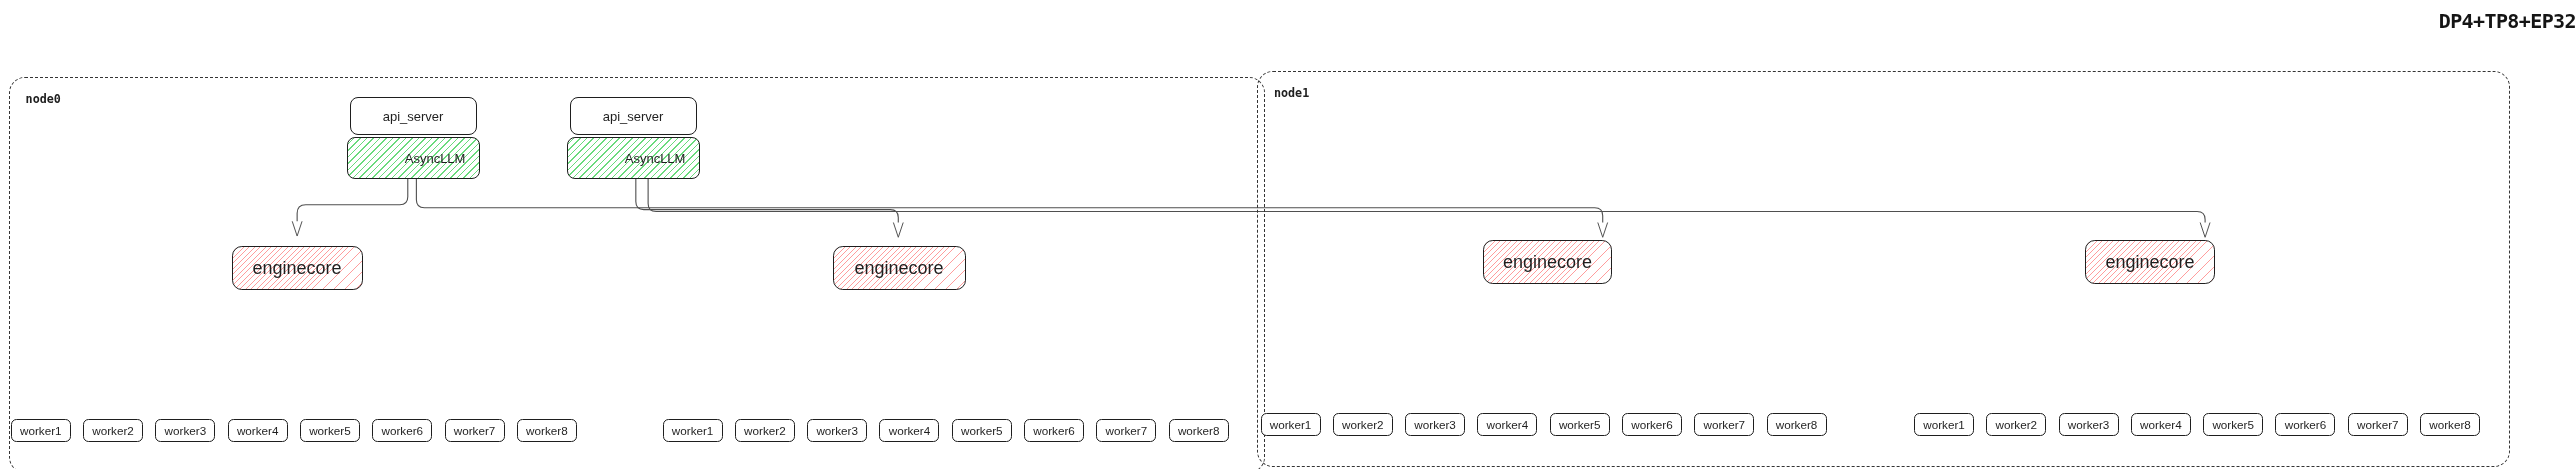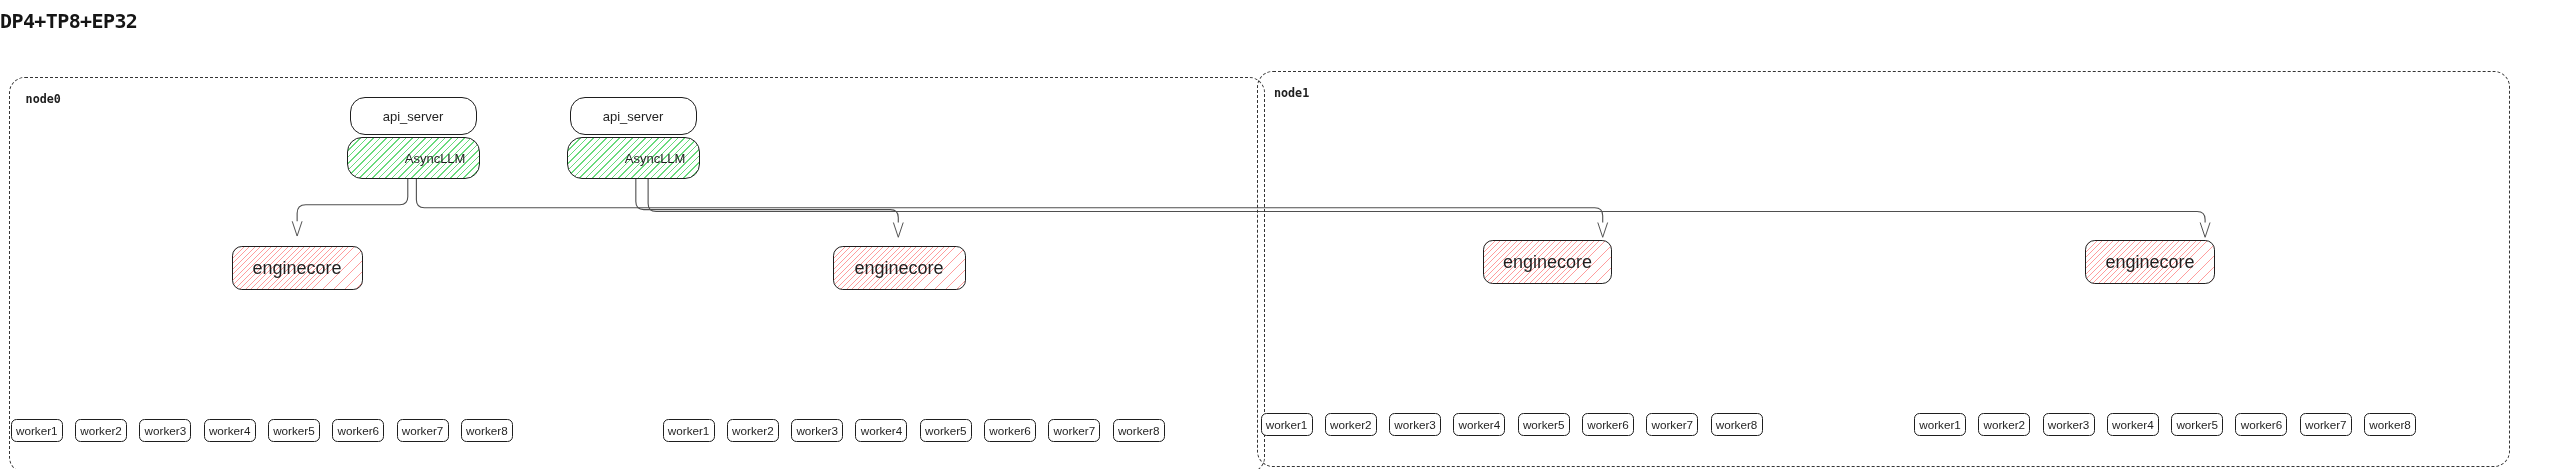--- a/index.html
+++ b/index.html
@@ -10,55 +10,55 @@
     --green-hatch:#69db7c;
     --red-hatch:#ff9d9d;
     --connector:#4f4f4f;
   }
   html,body{margin:0;padding:0;background:var(--bg);}
   .canvas{
     position:relative;width:2576px;height:469px;background:var(--bg);
     font-family:"Liberation Sans",sans-serif;color:var(--text);overflow:hidden;
   }
   .title{
-    position:absolute;top:8.6px;left:0;width:100%;text-align:left;
+    position:absolute;top:8.6px;left:0;width:100%;text-align:right;
     font-family:"DejaVu Sans Mono",monospace;font-size:20px;font-weight:700;
     letter-spacing:-0.6px;color:#151515;
   }
   .node{
     position:absolute;border:1.2px dashed var(--node-border);border-radius:16px;
     background:transparent;
   }
   .node-label{
     position:absolute;left:16px;top:13.5px;
     font-family:"DejaVu Sans Mono",monospace;font-size:11.7px;font-weight:700;color:#202020;
   }
   .box{
     position:absolute;display:flex;align-items:center;justify-content:center;
-    background:#fff;border:1.2px solid var(--box-border);border-radius:15px;
+    background:#fff;border:1.2px solid var(--box-border);border-radius:8px;
     font-size:13px;color:var(--text);box-sizing:border-box;
   }
   .hatch-green{
     border-width:1.5px;
     background-image:repeating-linear-gradient(135deg,
       rgba(0,0,0,0) 0px, rgba(0,0,0,0) 3.7px,
       var(--green-hatch) 3.7px, var(--green-hatch) 4.6px);
     padding-left:44px;
   }
   .hatch-red{
     border-width:1.5px;border-radius:9.8px;font-size:18px;
     background-image:repeating-linear-gradient(135deg,
       rgba(0,0,0,0) 0px, rgba(0,0,0,0) 3.3px,
       var(--red-hatch) 3.3px, var(--red-hatch) 3.9px);
   }
   .worker-group{
     position:absolute;display:flex;gap:12.3px;
   }
   .worker{
-    width:52px;height:23.4px;flex:0 0 auto;display:flex;align-items:center;justify-content:center;
+    width:60px;height:23.4px;flex:0 0 auto;display:flex;align-items:center;justify-content:center;
     background:#fff;border:1.2px solid var(--box-border);border-radius:5.5px;
     font-size:11.7px;color:var(--text);box-sizing:border-box;
   }
   svg.wires{position:absolute;left:0;top:0;width:2576px;height:469px;z-index:1;}
   .node,.title{z-index:2;}
   .wire{stroke:var(--connector);stroke-width:1.8;fill:none;}
   .arrowhead{stroke:var(--connector);stroke-width:1.6;fill:none;}
 </style>
 </head>
 <body>

